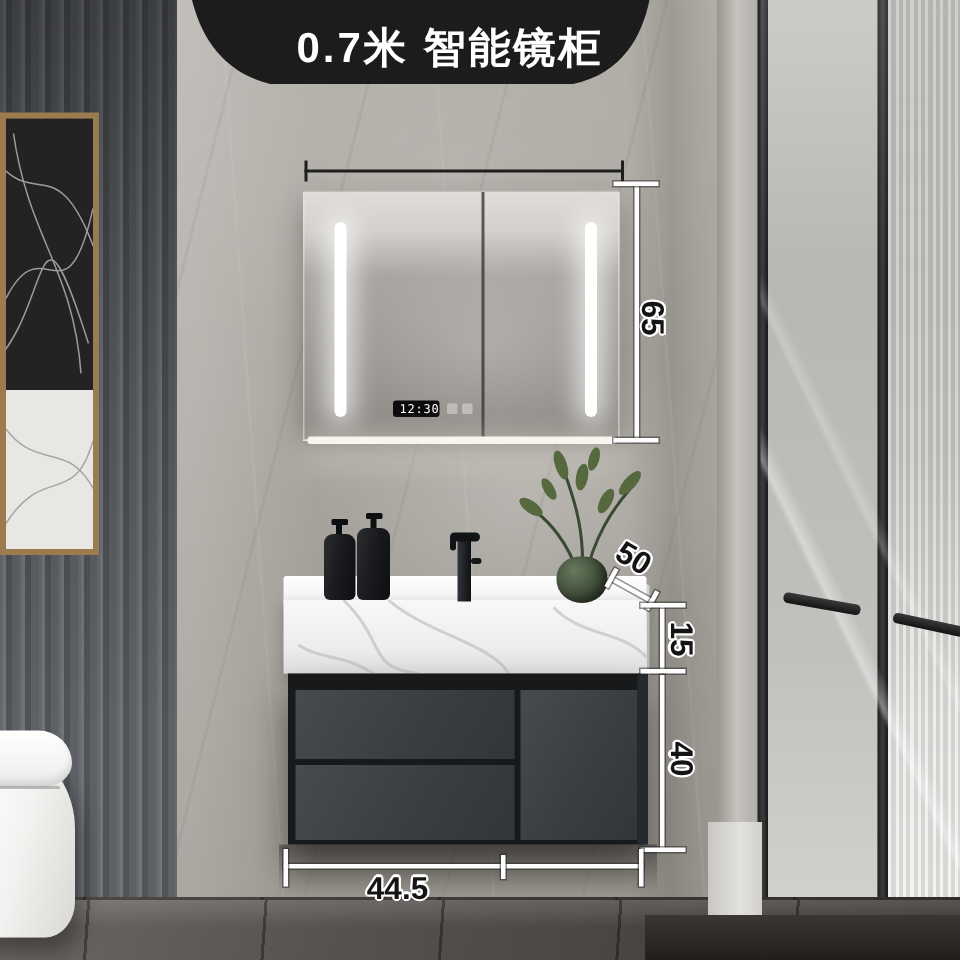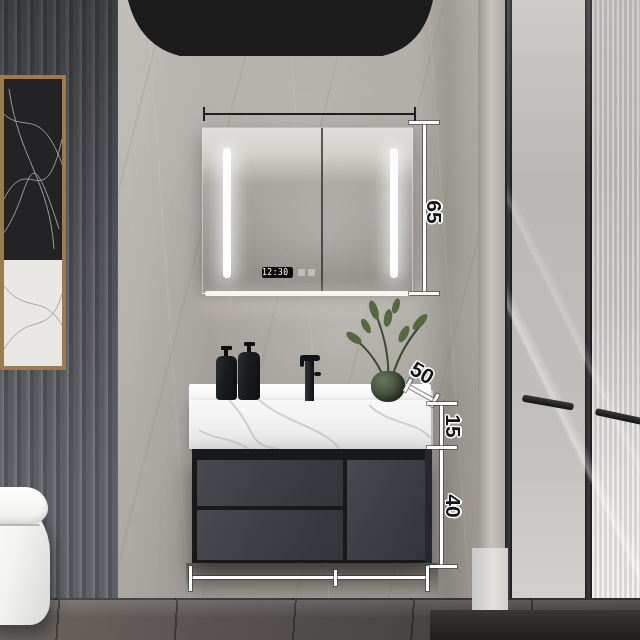--- a/index.html
+++ b/index.html
@@ -67,21 +67,21 @@
   .mirror{left:202px;top:127px;width:211px;height:167px;
     border:1px solid rgba(235,233,230,.55);
     background:
       radial-gradient(ellipse 120px 90px at 58% 62%, rgba(255,255,255,.18), transparent 75%),
       linear-gradient(180deg,#e0deda 0,#d3d0cb 16%,#a9a6a1 34%,#9b9893 70%,#8e8b86 100%);
     box-shadow:0 10px 18px rgba(40,38,35,.35);}
   .mirror-seam{left:118px;top:0;width:2px;height:165px;background:rgba(45,45,45,.75);}
   .led{width:8px;height:130px;top:20px;background:#ffffff;border-radius:4px;
     box-shadow:0 0 16px 5px rgba(255,255,255,.7);}
   .clock-pill{left:59px;top:139px;width:31px;height:11px;background:#0b0b0b;border-radius:2px;
-    color:#fefefe;font-size:8px;line-height:11px;text-align:left;
+    color:#fefefe;font-size:8px;line-height:11px;text-align:right;
     font-family:"DejaVu Sans Mono", monospace;letter-spacing:.5px;}
   .clock-icon{width:7px;height:7px;top:141px;background:rgba(235,235,235,.45);border-radius:1px;}
   .under-mirror-light{left:205px;top:291px;width:206px;height:5px;background:#f7f5f0;
     box-shadow:0 8px 20px 5px rgba(255,250,238,.55);border-radius:2px;}
 
   
   .counter-top{left:189px;top:384px;width:242px;height:18px;
     background:linear-gradient(180deg,#ffffff,#f1f1f2);border-radius:2px 2px 0 0;}
   .counter-front{left:189px;top:400px;width:242px;height:49px;
     background:linear-gradient(180deg,#f8f8f8 0,#ededee 65%,#dededf 100%);
@@ -245,18 +245,20 @@
   <div class="dim dim-label" style="left:436px;top:414px;width:34px;transform:rotate(90deg);">15</div>
 
   <div class="dim wline" style="left:440px;top:450px;width:3px;height:117px;"></div>
   <div class="dim wline tickH" style="left:427px;top:565px;"></div>
   <div class="dim dim-label" style="left:436px;top:494px;width:34px;transform:rotate(90deg);">40</div>
 
   <div class="dim wline" style="left:189px;top:576px;width:240px;height:3px;"></div>
   <div class="dim wline" style="left:189px;top:566px;width:3px;height:25px;"></div>
   <div class="dim wline" style="left:334px;top:570px;width:3px;height:16px;"></div>
   <div class="dim wline" style="left:426px;top:566px;width:3px;height:25px;"></div>
+  <div class="dim dim-label" style="left:200px;top:581px;width:130px;">44.5</div>
 
   <svg class="banner" viewBox="0 0 640 64">
     <path d="M128,0 C134,24 148,48 180,56 L382,56 C415,49 428,24 433,0 Z" style="fill:var(--banner_bg,#1c1c1c);"></path>
   </svg>
+  <div class="banner-title" style="color:var(--banner_text,#ffffff);">0.7米 智能镜柜</div>
 
 </div>
 
 </body></html>

